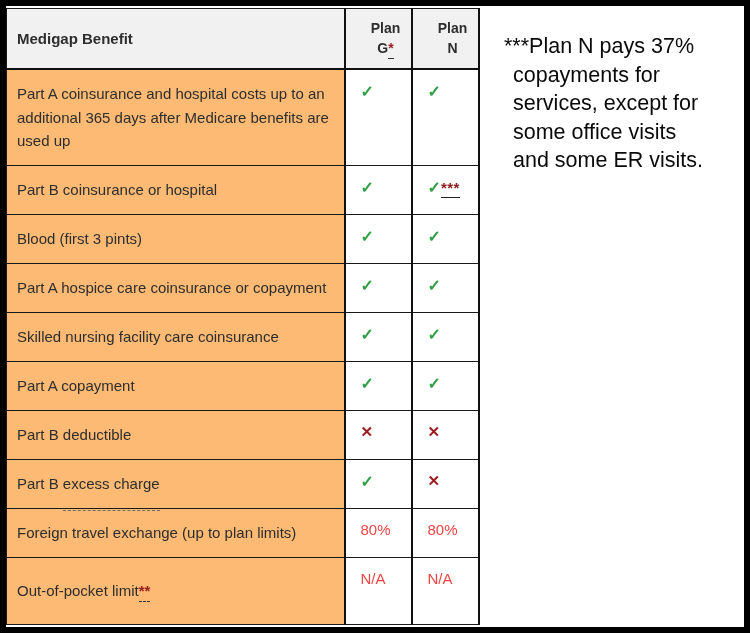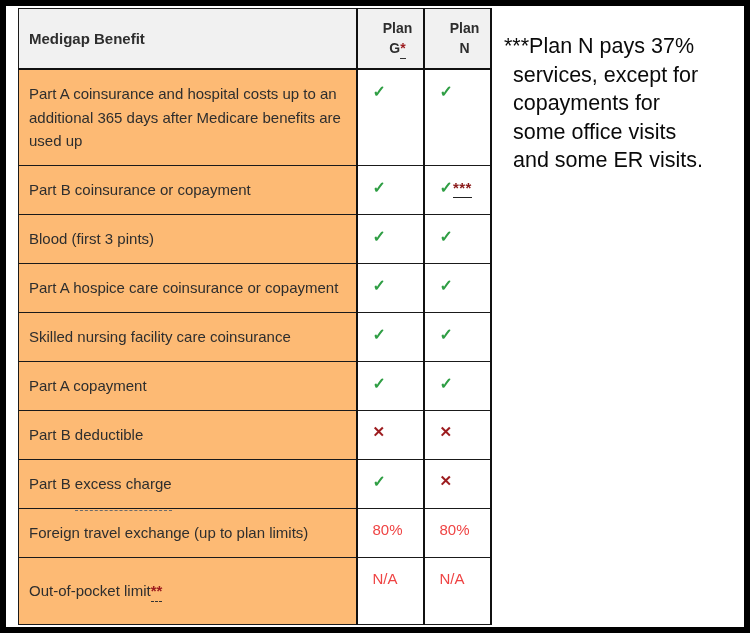--- a/index.html
+++ b/index.html
@@ -11,21 +11,21 @@
   .frame {
     width: 750px; height: 633px;
     border: 6px solid #000000;
     background: #ffffff;
     position: relative;
     overflow: hidden;
   }
   
   .benefit-table {
     position: absolute;
-    top: 2px; left: 12px;
+    top: 2px; left: 0px;
     border-collapse: collapse;
     width: 472px;
     table-layout: fixed;
     color: #2e2e2e;
     font-size: 15px;
   }
   .benefit-table col.c-label { width: 338px; }
   .benefit-table col.c-plan  { width: 67px; }
   .benefit-table th, .benefit-table td {
     border: 1px solid #1a1a1a;
@@ -123,21 +123,21 @@
         </th>
       </tr>
     </thead>
     <tbody id="table-body">
         <tr class="tall">
           <td class="label-cell"><span>Part A coinsurance and hospital costs up to an additional 365 days after Medicare benefits are used up</span></td>
           <td class="plan-cell"><span class="mark-check">✓</span></td>
           <td class="plan-cell"><span class="mark-check">✓</span></td>
         </tr>
         <tr>
-          <td class="label-cell"><span>Part B coinsurance or copayment</span></td>
+          <td class="label-cell"><span>Part B coinsurance or hospital</span></td>
           <td class="plan-cell"><span class="mark-check">✓</span></td>
           <td class="plan-cell"><span class="mark-check">✓</span><span class="cell-stars">***</span></td>
         </tr>
         <tr>
           <td class="label-cell"><span>Blood (first 3 pints)</span></td>
           <td class="plan-cell"><span class="mark-check">✓</span></td>
           <td class="plan-cell"><span class="mark-check">✓</span></td>
         </tr>
         <tr>
           <td class="label-cell"><span>Part A hospice care coinsurance or copayment</span></td>
@@ -172,19 +172,19 @@
         <tr class="last">
           <td class="label-cell"><span>Out-of-pocket limit</span><span class="footnote-marker">**</span></td>
           <td class="plan-cell"><span class="cell-text">N/A</span></td>
           <td class="plan-cell"><span class="cell-text">N/A</span></td>
         </tr>
       </tbody>
   </table>
 
   <div class="note" id="note-box">
       <div class="note-line">***Plan N pays 37%</div>
+      <div class="note-line">copayments for</div>
       <div class="note-line">services, except for</div>
-      <div class="note-line">copayments for</div>
       <div class="note-line">some office visits</div>
       <div class="note-line">and some ER visits.</div>
     </div>
 
 </div>
 
 </body></html>

